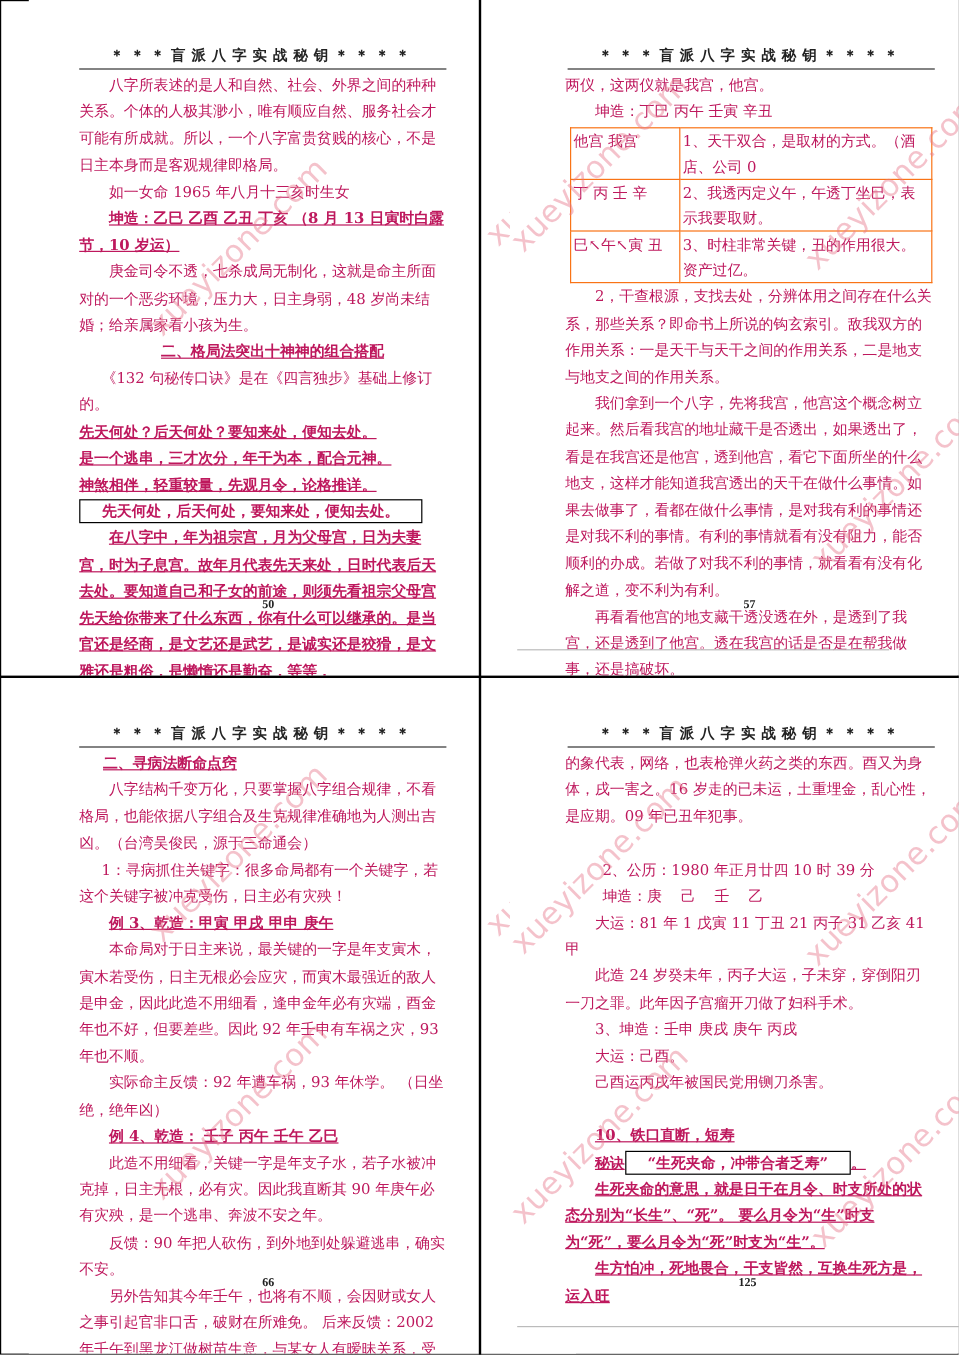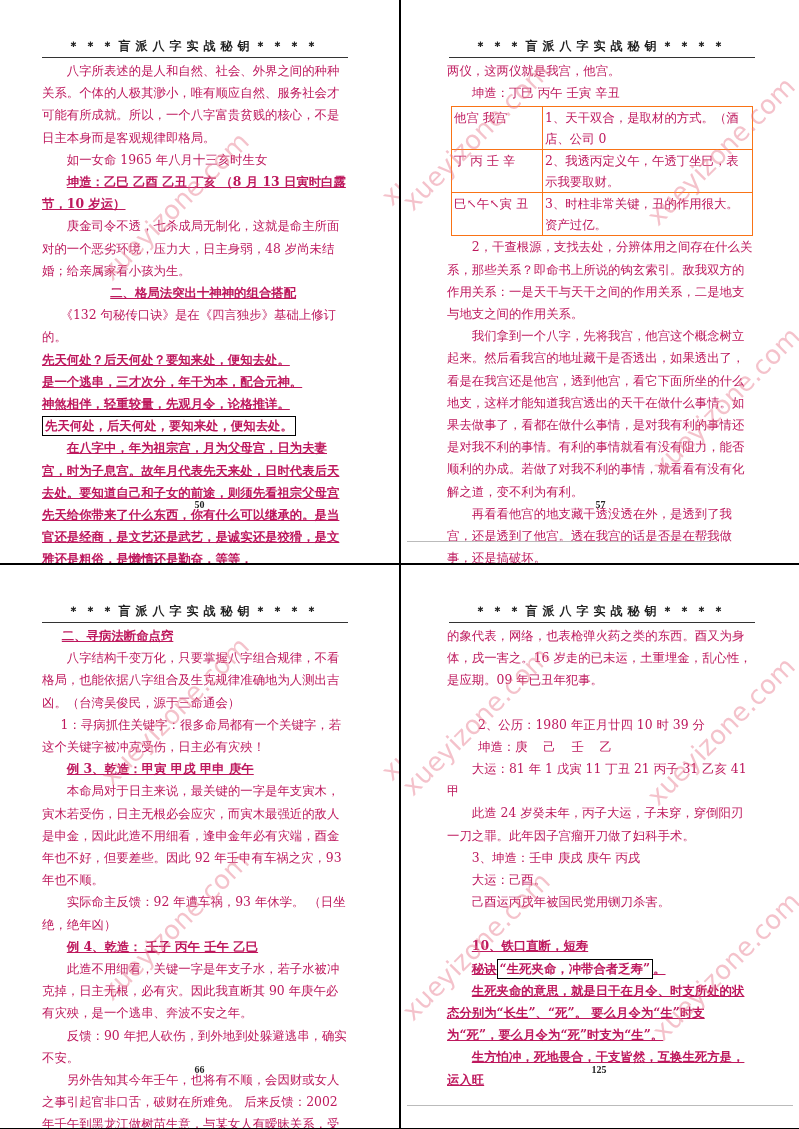--- a/index.html
+++ b/index.html
@@ -8,21 +8,21 @@
       font-family: "DejaVu Serif", "Liberation Serif", serif;
       color: #1a1a1a;
     }
     .frame {
       position: absolute; left: 0; top: 0; width: 797px; height: 1127px;
       border: 1px solid #000;
     }
     .vline { position: absolute; left: 399px; top: 0; width: 2px; height: 1129px; background: #000; }
     .hline { position: absolute; left: 0; top: 563px; width: 799px; height: 2px; background: #000; }
     .page {
-      position: absolute; width: 456px; height: 563px; overflow: hidden; background: #fff;
+      position: absolute; width: 456px; height: 563px; overflow: hidden; background: #fff; margin-left: 24px;
     }
     .p1 { left: 0; top: 0; }
     .p2 { left: 401px; top: 0; }
     .p3 { left: 0; top: 565px; }
     .p4 { left: 401px; top: 565px; }
     .header {
       position: absolute; top: 38px; left: 42px; width: 306px;
       text-align: center; font-size: 12px; font-weight: bold; letter-spacing: 5px;
       color: #222;
     }
@@ -35,21 +35,21 @@
     .body {
       position: absolute; top: 60px; left: 42px; width: 306px;
       font-size: 12.4px; line-height: 22.2px; color: #be185d;
     }
     .p2 .body, .p4 .body { left: 46px; }
     .body p { margin: 0; }
     .ind { text-indent: 2em; }
     .ind1 { text-indent: 1.5em; }
     .b { font-weight: bold; text-decoration: underline; }
     .boxed {
-      display: inline-block; border: 1px solid #000; padding: 0 2px; line-height: 18px;
+      display: inline-block; border: 1px solid #000; padding: 0 18px; line-height: 18px;
     }
     .pagenum {
       position: absolute; top: 499px; left: 0; width: 399px; text-align: center;
       font-size: 10px; font-weight: bold; color: #222; font-family: Liberation Serif, serif;
     }
     .p4 .pagenum { left: 0; width: 396px; }
     .bottom-rule { position: absolute; height: 1px; background: #bbb; }
     table.bz {
       border-collapse: collapse; width: 302px; margin: 2px 0 0 4px; font-size: 12.4px;
     }

